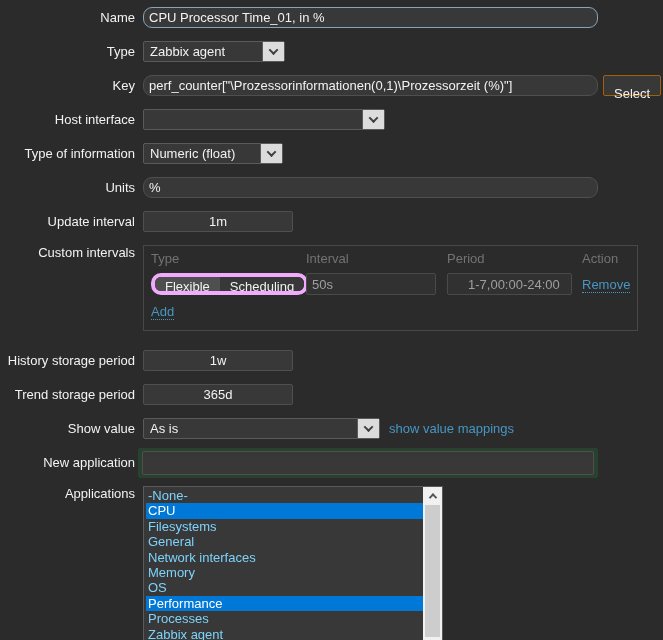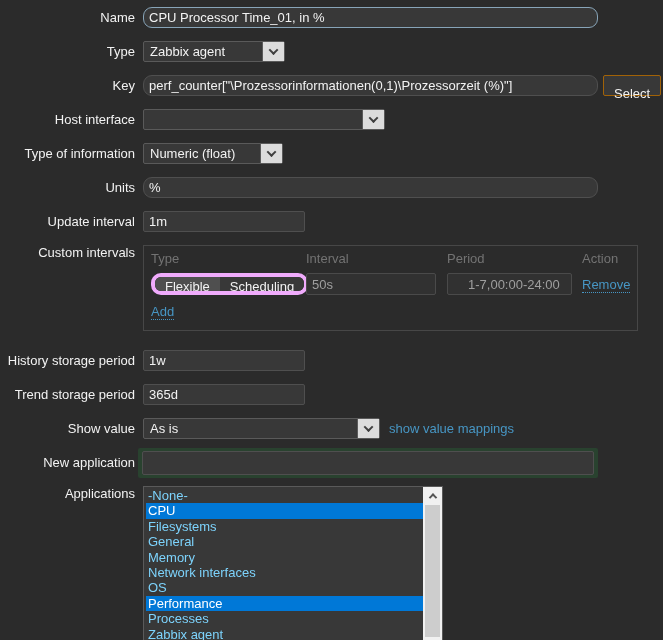--- a/index.html
+++ b/index.html
@@ -16,21 +16,21 @@
     width:135px; margin-right:8px; flex:0 0 135px;
     text-align:right; line-height:21px; color:#f2f2f2; white-space:nowrap;
   }
   .txt {
     height:21px; background:#383838; border:1px solid #4f4f4f; border-radius:2px;
     color:#f2f2f2; font-family:"Liberation Sans", sans-serif; font-size:13px;
     padding:0 5px; outline:none;
   }
   .txt.focused { border-color:#87a4b8; }
   .w455 { width:455px;border-radius:9px; }
-  .w150 { width:162px; }
+  .w150 { width:150px;text-align:center; }
   
   .select {
     display:inline-flex; height:21px; border:1px solid #5a5a5a; border-radius:2px;
     background:#383838; cursor:default;
   }
   .select .sel-text { padding:0 6px; line-height:19px; color:#f2f2f2; flex:1; white-space:nowrap; overflow:hidden; }
   .select .sel-btn {
     width:22px; flex:0 0 22px; background:#dcdcdc; border-left:1px solid #5a5a5a;
     display:flex; align-items:center; justify-content:center;
   }
@@ -204,22 +204,22 @@
   </div>
 
   <div class="row">
     <div class="lbl" style="line-height:16px">Applications</div>
     <div class="listbox">
       <div class="options">
           <div class="opt">-None-</div>
           <div class="opt sel">CPU</div>
           <div class="opt">Filesystems</div>
           <div class="opt">General</div>
+          <div class="opt">Network interfaces</div>
           <div class="opt">Memory</div>
-          <div class="opt">Network interfaces</div>
           <div class="opt">OS</div>
           <div class="opt sel">Performance</div>
           <div class="opt">Processes</div>
           <div class="opt">Zabbix agent</div>
         </div>
       <div class="sbar">
         <div class="sb-btn">
           <span class="sb-chev up"></span>
         </div>
         <div class="sb-thumb"></div>

